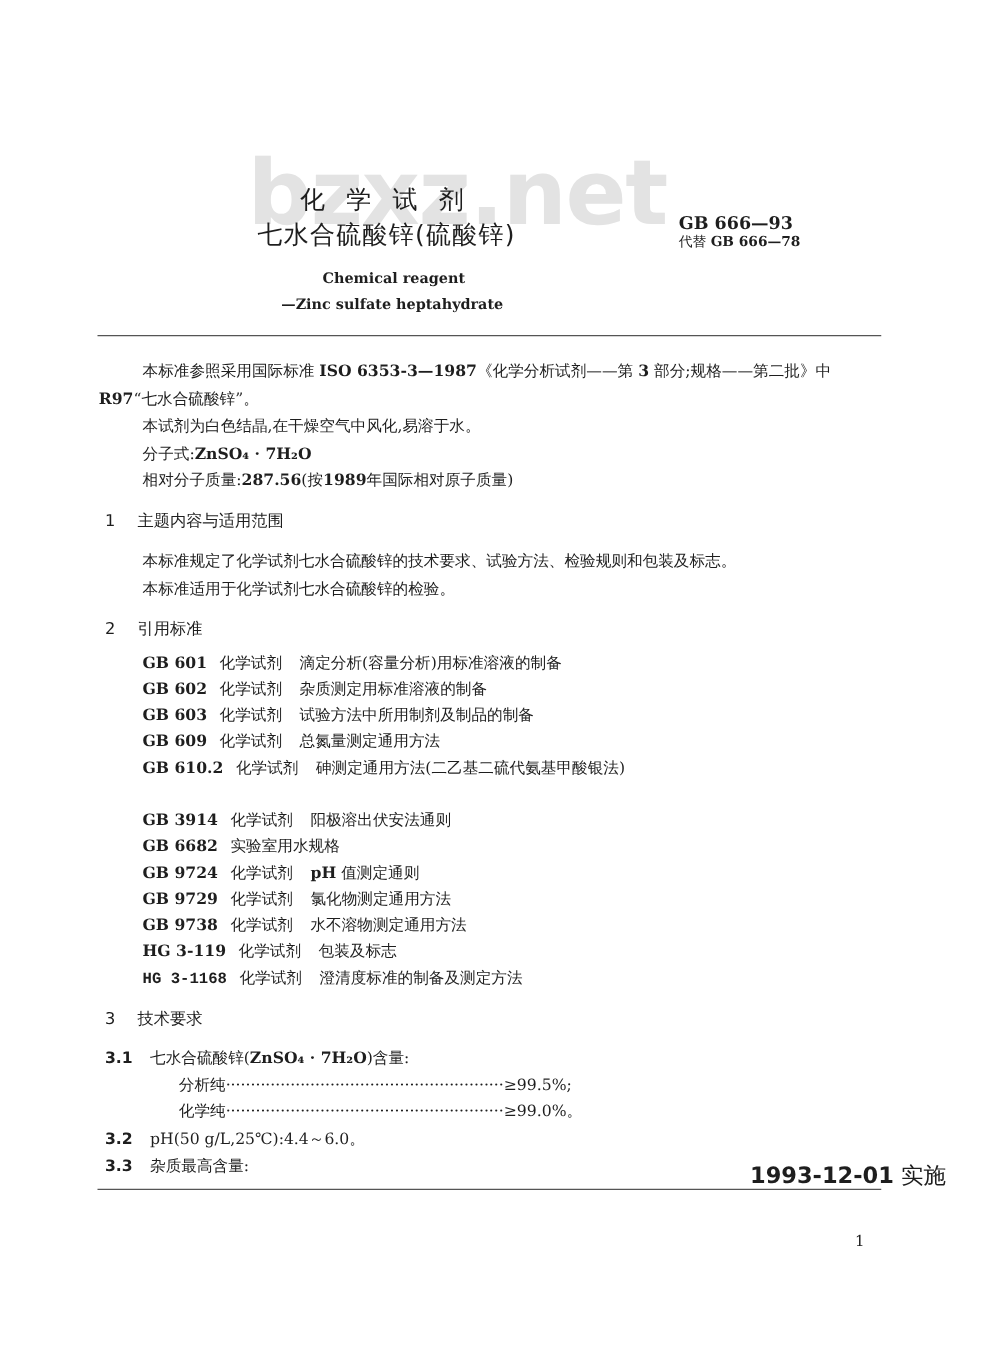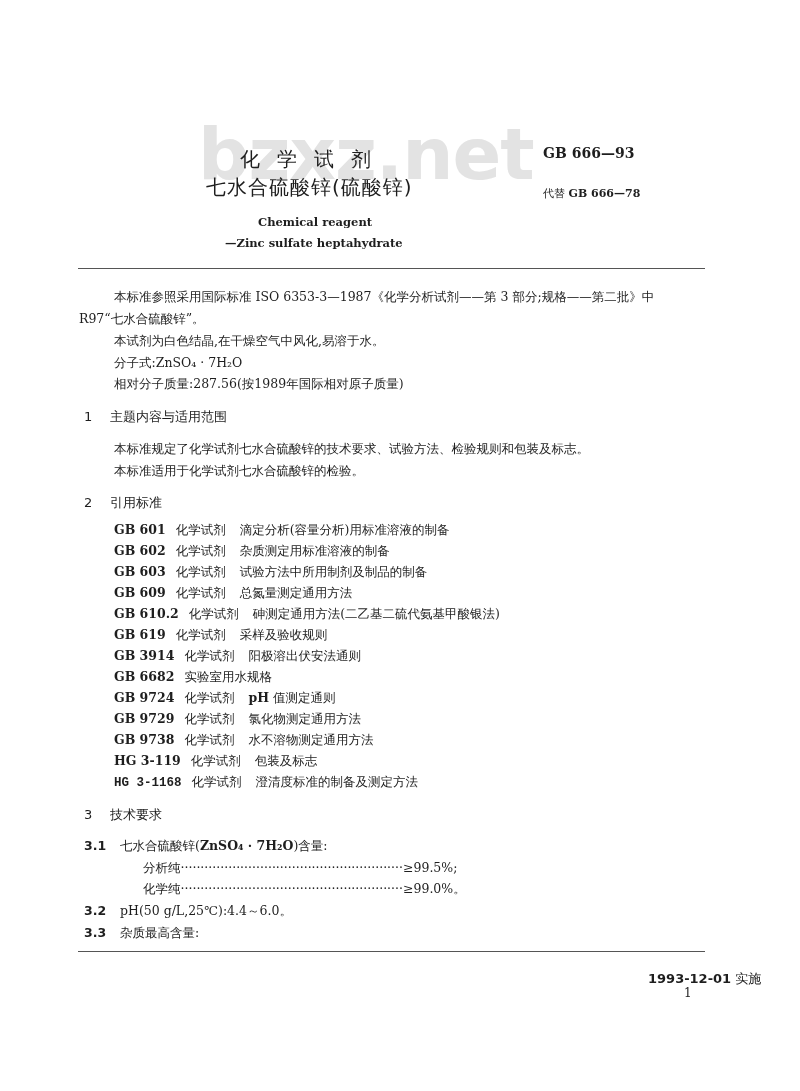--- a/index.html
+++ b/index.html
@@ -3,21 +3,21 @@
   <meta charset="utf-8">
   <style>
     html, body { margin: 0; padding: 0; background: #ffffff; }
     body {
       width: 800px; height: 1091px; position: relative; overflow: hidden;
       font-family: "DejaVu Serif", "Liberation Serif", serif;
       color: #1e1e1e;
     }
     .abs { position: absolute; white-space: nowrap; }
     .sans { font-family: "DejaVu Sans", "Liberation Sans", sans-serif; }
-    .serif { font-family: "DejaVu Serif", "Liberation Serif", serif; }
+    .serif { font-family: "DejaVu Serif", "Liberation Serif", serif; margin-top: 26px; }
 
     
     .watermark {
       position: absolute; left: 198px; top: 118px;
       font-family: "DejaVu Sans", "Liberation Sans", sans-serif;
       font-weight: bold; font-size: 72px; letter-spacing: -1px;
       color: #e3e3e3; z-index: 0; line-height: 1;
     }
     .content { position: absolute; inset: 0; z-index: 1; }
 
@@ -26,36 +26,36 @@
     .title2 { left: 206px; top: 174px; font-size: 20px; letter-spacing: 1px; }
     .std-no { left: 543px; top: 145px; font-size: 14px; font-weight: bold; }
     .std-replace { left: 543px; top: 186px; font-size: 11px; }
     .std-replace b { font-weight: bold; }
     .en1 { left: 258px; top: 215px; font-size: 11.5px; font-weight: bold; }
     .en2 { left: 225px; top: 236px; font-size: 11.5px; font-weight: bold; }
 
     .rule { position: absolute; left: 78px; width: 627px; height: 1px; background: #555; }
 
     .para { font-size: 12.5px; }
-    .para b { font-weight: normal; }
+    .para b { font-weight: bold; }
     .heading { font-size: 13px; font-family: "DejaVu Sans", "Liberation Sans", sans-serif; }
     .heading .num { display: inline-block; width: 26px; }
 
     .ref { font-size: 12.5px; left: 114px; }
     .ref .code { font-weight: bold; display: inline-block; }
     .ref .cat { display: inline-block; margin-left: 10px; }
     .ref .ttl { display: inline-block; margin-left: 14px; }
     .ref .ttl b { font-weight: bold; }
 
     .clause { font-size: 12.5px; }
     .clause .cnum { font-weight: bold; display: inline-block; width: 36px; font-family: "DejaVu Sans", "Liberation Sans", sans-serif; }
     .dots { letter-spacing: 0px; }
 
     .footer-left { left: 79px; top: 962px; font-size: 13px; }
-    .footer-right { left: 600px; top: 970px; font-size: 13px; margin-left: 48px; }
+    .footer-right { left: 600px; top: 928px; font-size: 18px; }
     .page-num { left: 684px; top: 986px; font-size: 12px; }
   </style>
 </head>
 <body>
 
 <div class="watermark">bzxz.net</div>
 
 <div class="content">
 
   <div class="abs sans title1">化学试剂</div>
@@ -105,23 +105,20 @@
   </div>
   <div class="abs ref" style="top:564px;">
     <span class="code">GB 603</span><span class="cat">化学试剂</span><span class="ttl">试验方法中所用制剂及制品的制备</span>
   </div>
   <div class="abs ref" style="top:585px;">
     <span class="code">GB 609</span><span class="cat">化学试剂</span><span class="ttl">总氮量测定通用方法</span>
   </div>
   <div class="abs ref" style="top:606px;">
     <span class="code">GB 610.2</span><span class="cat">化学试剂</span><span class="ttl">砷测定通用方法(二乙基二硫代氨基甲酸银法)</span>
   </div>
-  <div class="abs ref" style="top:627px;">
-    <span class="code">GB 619</span><span class="cat">化学试剂</span><span class="ttl">采样及验收规则</span>
-  </div>
   <div class="abs ref" style="top:648px;">
     <span class="code">GB 3914</span><span class="cat">化学试剂</span><span class="ttl">阳极溶出伏安法通则</span>
   </div>
   <div class="abs ref" style="top:669px;">
     <span class="code">GB 6682</span><span class="cat" style="margin-left:10px;">实验室用水规格</span>
   </div>
   <div class="abs ref" style="top:690px;">
     <span class="code">GB 9724</span><span class="cat">化学试剂</span><span class="ttl"><b>pH</b> <span>值测定通则</span></span>
   </div>
   <div class="abs ref" style="top:711px;">

